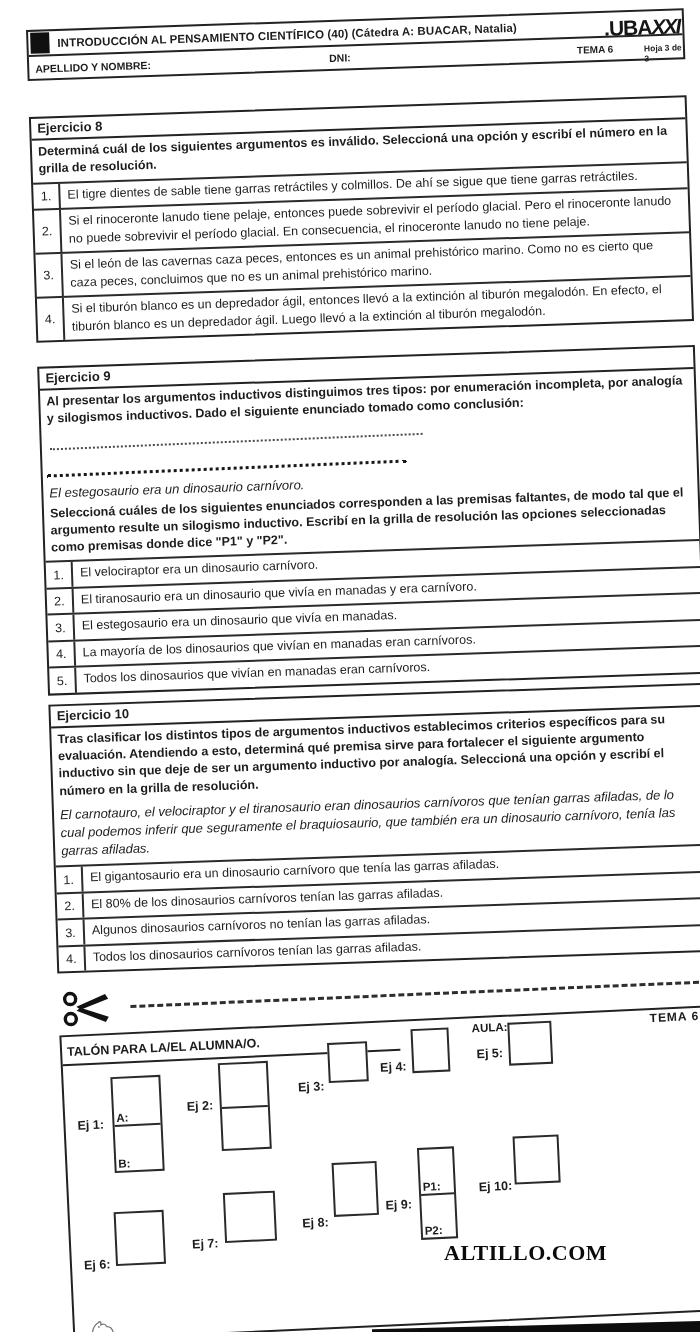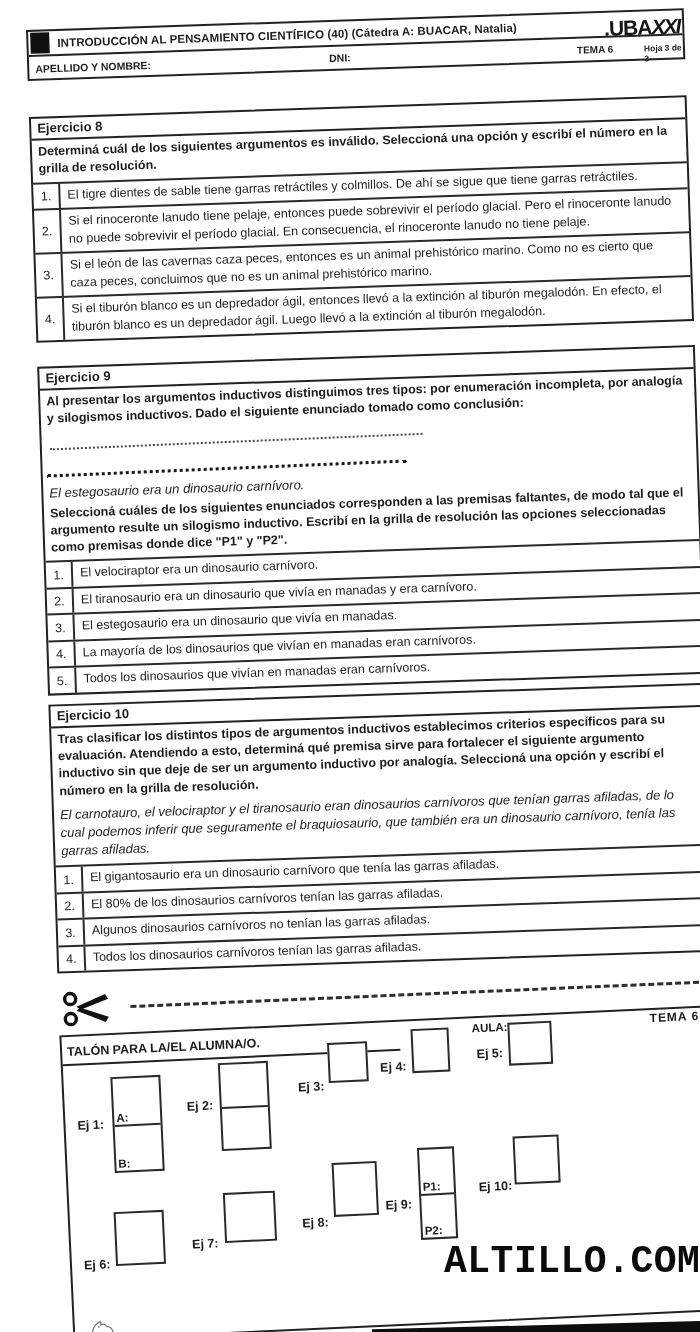--- a/index.html
+++ b/index.html
@@ -82,22 +82,22 @@
   .abox { position:absolute; border:2px solid #2a2a2a; background:#fff; }
   .abox .cell { position:relative; width:100%; }
   .abox .cell + .cell { border-top:2px solid #2a2a2a; }
   .cell-lbl {
     position:absolute; left:2px; bottom:1px; font-weight:bold; font-size:11.5px;
   }
   .dino-doodle { position:absolute; left:4px; bottom:-22px; opacity:.75; }
 
   
   .watermark {
-    position:absolute; left:444px; top:1240px; font-weight:bold; font-size:38px;
-    letter-spacing:0.5px; color:#0b0b0b; font-family:Liberation Mono, monospace;
+    position:absolute; left:444px; top:1240px; font-weight:bold; font-size:22px;
+    letter-spacing:0.5px; color:#0b0b0b; font-family:Liberation Serif, serif;
   }
   .scan-edge {
     position:absolute; left:372px; top:1320px; width:328px; height:12px; background:#0d0d0d;
     clip-path:polygon(0 78%, 100% 8%, 100% 100%, 0 100%);
   }
 </style>
 </head>
 <body>
 
 <div class="scan-wrap">

